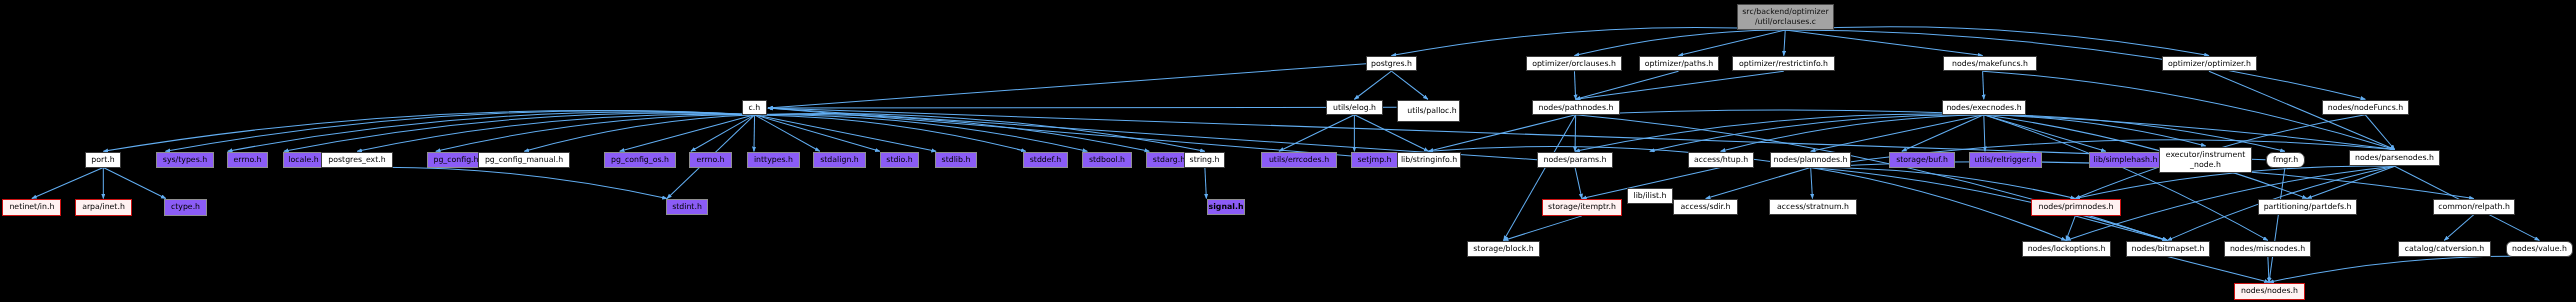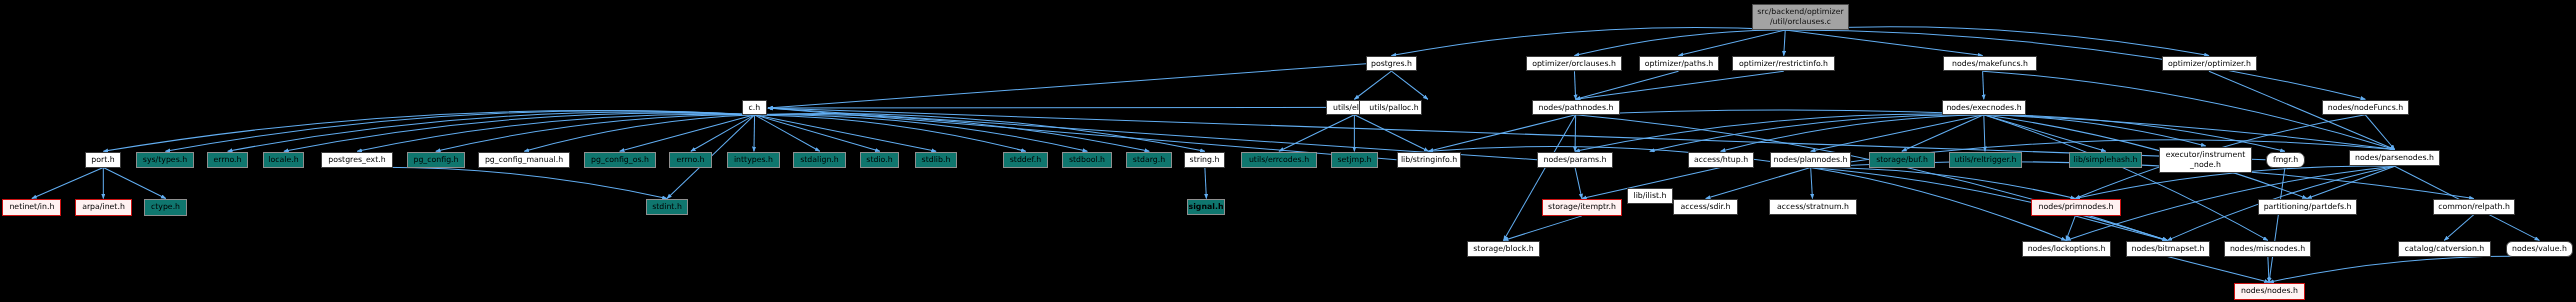--- a/index.html
+++ b/index.html
@@ -3,21 +3,21 @@
 <meta charset="utf-8">
 <style>
   html,body{margin:0;padding:0;background:#000;}
   #canvas{position:relative;width:2576px;height:302px;background:#000;overflow:hidden;
           font-family:"DejaVu Sans","Liberation Sans",sans-serif;}
   #edges{position:absolute;left:0;top:0;width:2576px;height:302px;}
   .node{position:absolute;box-sizing:border-box;display:flex;align-items:center;justify-content:center;
         text-align:center;font-size:7.8px;line-height:1.25;color:#000;white-space:pre-line;
         background:#fff;border:0.6px solid #3c3c3c;cursor:pointer;z-index:2;}
   .node.root{background:#a3a3a3;border:0.6px solid #4a4a4a;color:#111;}
-  .node.grey{background:#0f766e;border:0.6px solid #8f8f8f;}
+  .node.grey{background:#8b5cf6;border:0.6px solid #8f8f8f;margin-left:20px;}
   .node.red{background:#fff2f2;border:1.2px solid #cc1111;}
   .node.white{background:#ffffff;}
 </style>
 </head>
 <body>
 
 <div id="canvas">
   <svg id="edges" xmlns="http://www.w3.org/2000/svg" viewBox="0 0 4307 505" width="2576" height="302">
     <defs>
       <marker id="arrow" markerWidth="9" markerHeight="8" refX="8" refY="3.5" orient="auto" markerUnits="userSpaceOnUse">
@@ -108,31 +108,31 @@
         <path d="M3470,361 L3454.5,402" fill="none" stroke="#62aef2" stroke-width="1.7" marker-end="url(#arrow)"></path>
         <path d="M3470,361 L3624,402" fill="none" stroke="#62aef2" stroke-width="1.7" marker-end="url(#arrow)"></path>
         <path d="M3624,429 L3794,472" fill="none" stroke="#62aef2" stroke-width="1.7" marker-end="url(#arrow)"></path>
         <path d="M3792,429 L3794,472" fill="none" stroke="#62aef2" stroke-width="1.7" marker-end="url(#arrow)"></path>
         <path d="M4246,429 Q4020,423.38 3794,472" fill="none" stroke="#62aef2" stroke-width="1.7" marker-end="url(#arrow)"></path>
         <path d="M4136.5,359 L4087,402" fill="none" stroke="#62aef2" stroke-width="1.7" marker-end="url(#arrow)"></path>
         <path d="M3820.5,280 L3794,472" fill="none" stroke="#62aef2" stroke-width="1.7" marker-end="url(#arrow)"></path>
       </g>
   </svg>
   <div id="nodes-layer">
-      <div class="node root" style="left: 1737px; top: 3.6px; width: 97px; height: 26px; margin-left: 15px;">src/backend/optimizer
+      <div class="node root" style="left: 1737px; top: 3.6px; width: 97px; height: 26px;">src/backend/optimizer
 /util/orclauses.c</div>
       <div class="node white" style="left: 1366px; top: 56px; width: 51px; height: 15px;">postgres.h</div>
       <div class="node white" style="left: 1526px; top: 56px; width: 96px; height: 15px;">optimizer/orclauses.h</div>
       <div class="node white" style="left: 1639px; top: 56px; width: 80px; height: 15px;">optimizer/paths.h</div>
       <div class="node white" style="left: 1732px; top: 56px; width: 103px; height: 15px;">optimizer/restrictinfo.h</div>
       <div class="node white" style="left: 1943px; top: 56px; width: 94px; height: 15px;">nodes/makefuncs.h</div>
       <div class="node white" style="left: 2162px; top: 56px; width: 95px; height: 15px;">optimizer/optimizer.h</div>
       <div class="node white" style="left: 742px; top: 100px; width: 24.5px; height: 15px;">c.h</div>
       <div class="node white" style="left: 1326px; top: 100px; width: 57px; height: 15px;">utils/elog.h</div>
-      <div class="node white" style="left: 1359px; top: 100px; width: 63px; height: 15px; padding-left: 7px;">utils/palloc.h</div>
+      <div class="node white" style="left: 1397px; top: 100px; width: 63px; height: 22px; padding-left: 7px;">utils/palloc.h</div>
       <div class="node white" style="left: 1532px; top: 100px; width: 88px; height: 15px;">nodes/pathnodes.h</div>
       <div class="node white" style="left: 1942px; top: 100px; width: 84px; height: 15px;">nodes/execnodes.h</div>
       <div class="node white" style="left: 2322px; top: 100px; width: 87px; height: 15px;">nodes/nodeFuncs.h</div>
       <div class="node white" style="left: 85px; top: 152px; width: 36px; height: 15.6px;">port.h</div>
       <div class="node grey" style="left: 136px; top: 152px; width: 58px; height: 15.6px;">sys/types.h</div>
       <div class="node grey" style="left: 207px; top: 152px; width: 41px; height: 15.6px;">errno.h</div>
       <div class="node grey" style="left: 263px; top: 152px; width: 41px; height: 15.6px;">locale.h</div>
       <div class="node white" style="left: 321px; top: 152px; width: 72px; height: 15.6px;">postgres_ext.h</div>
       <div class="node grey" style="left: 407px; top: 152px; width: 58px; height: 15.6px;">pg_config.h</div>
       <div class="node white" style="left: 478px; top: 152px; width: 92px; height: 15.6px;">pg_config_manual.h</div>

